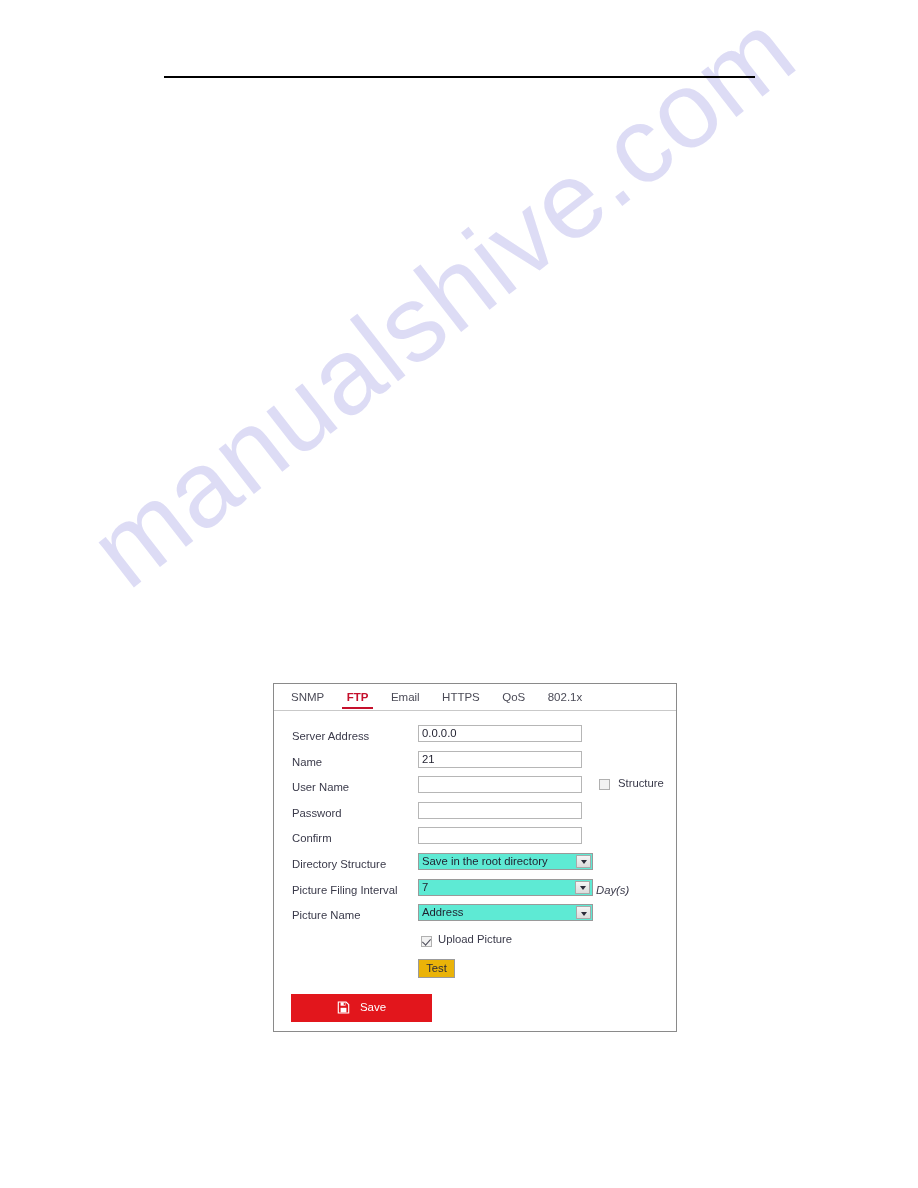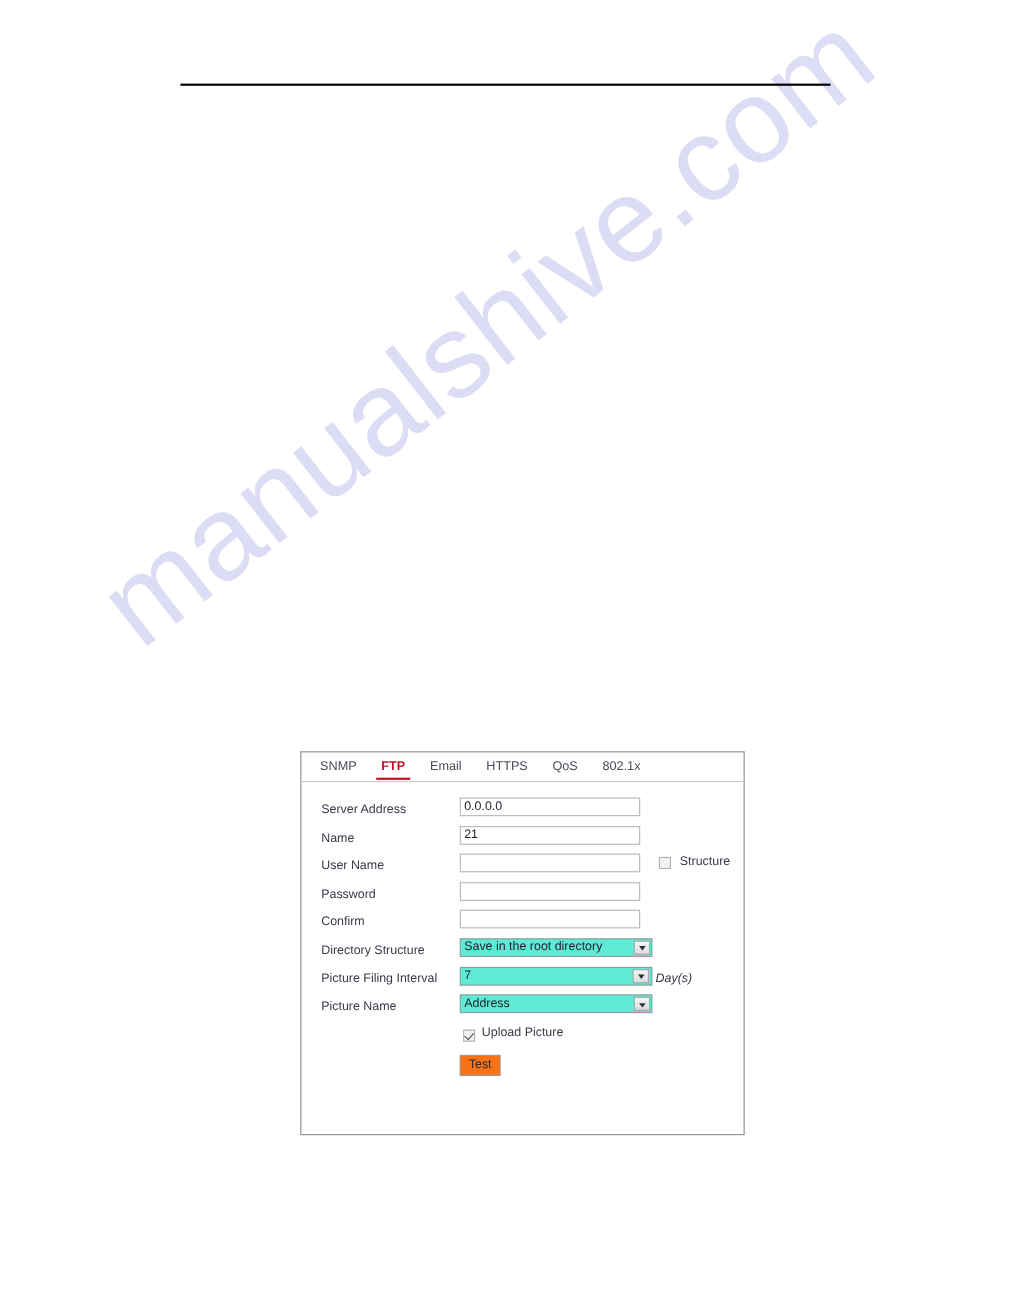--- a/index.html
+++ b/index.html
@@ -230,21 +230,21 @@
 
   
   .test-row { position: relative; height: 30px; }
   .btn-test {
     position: absolute;
     left: 144px;
     top: 3px;
     width: 37px;
     height: 19px;
     border: 1px solid #9b9b9b;
-    background: #f97316;
+    background: #eab308;
     box-sizing: border-box;
     font-size: 11.3px;
     color: #2a2a38;
     line-height: 17px;
     text-align: center;
     cursor: pointer;
   }
 
   
   .save-row { position: relative; height: 40px; }
@@ -347,15 +347,26 @@
 
     <div class="upload-row">
       <div class="cbox checked upl-box"></div>
       <div class="cbox-label upl-lbl">Upload Picture</div>
     </div>
 
     <div class="test-row">
       <div class="btn-test">Test</div>
     </div>
 
+    <div class="save-row">
+      <div class="btn-save">
+        <svg class="save-icon" viewBox="0 0 16 16" aria-hidden="true">
+          <path d="M1.6 1.2h9.6l3.2 3.2v10.4H1.6z" fill="none" stroke="#ffffff" stroke-width="1.4"></path>
+          <rect x="4.4" y="1.6" width="6" height="4.2" fill="#ffffff"></rect>
+          <rect x="8.3" y="2.3" width="1.4" height="2.8" fill="#e2161c"></rect>
+          <rect x="4.4" y="8.4" width="7.2" height="5.6" fill="#ffffff"></rect>
+        </svg>
+        <span class="save-txt">Save</span>
+      </div>
+    </div>
 
   </div>
 </div>
 
 </body></html>

